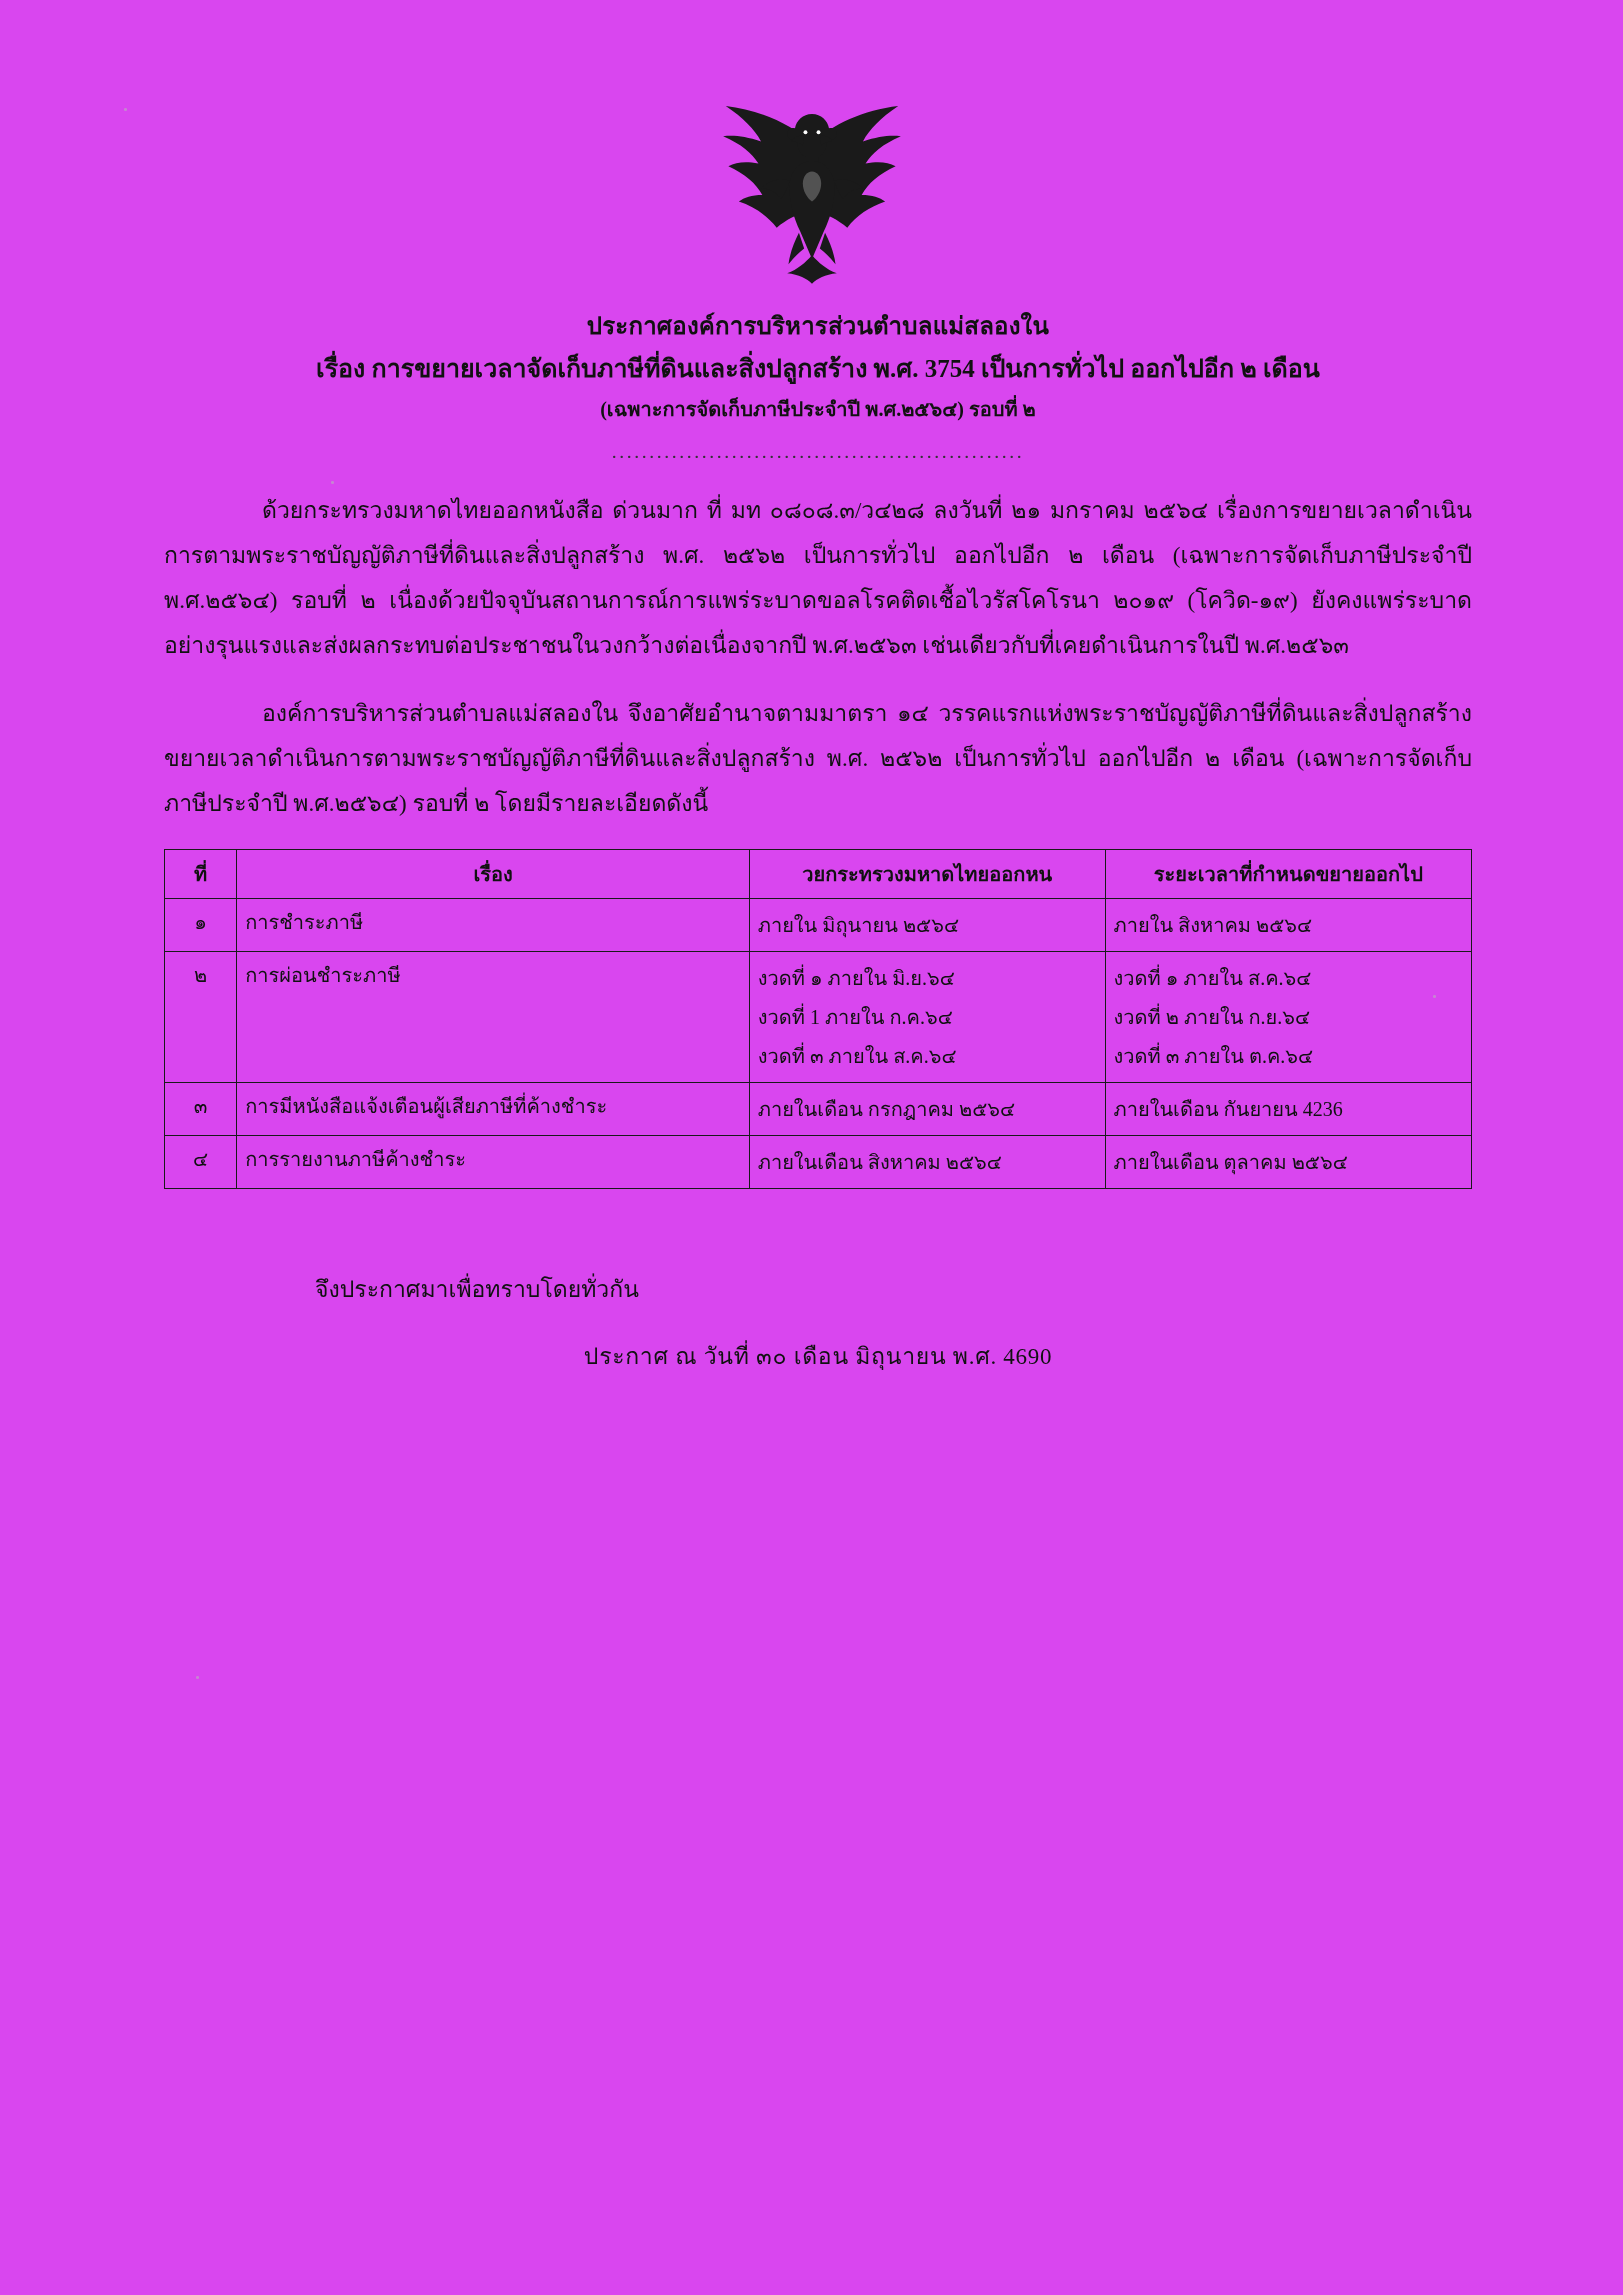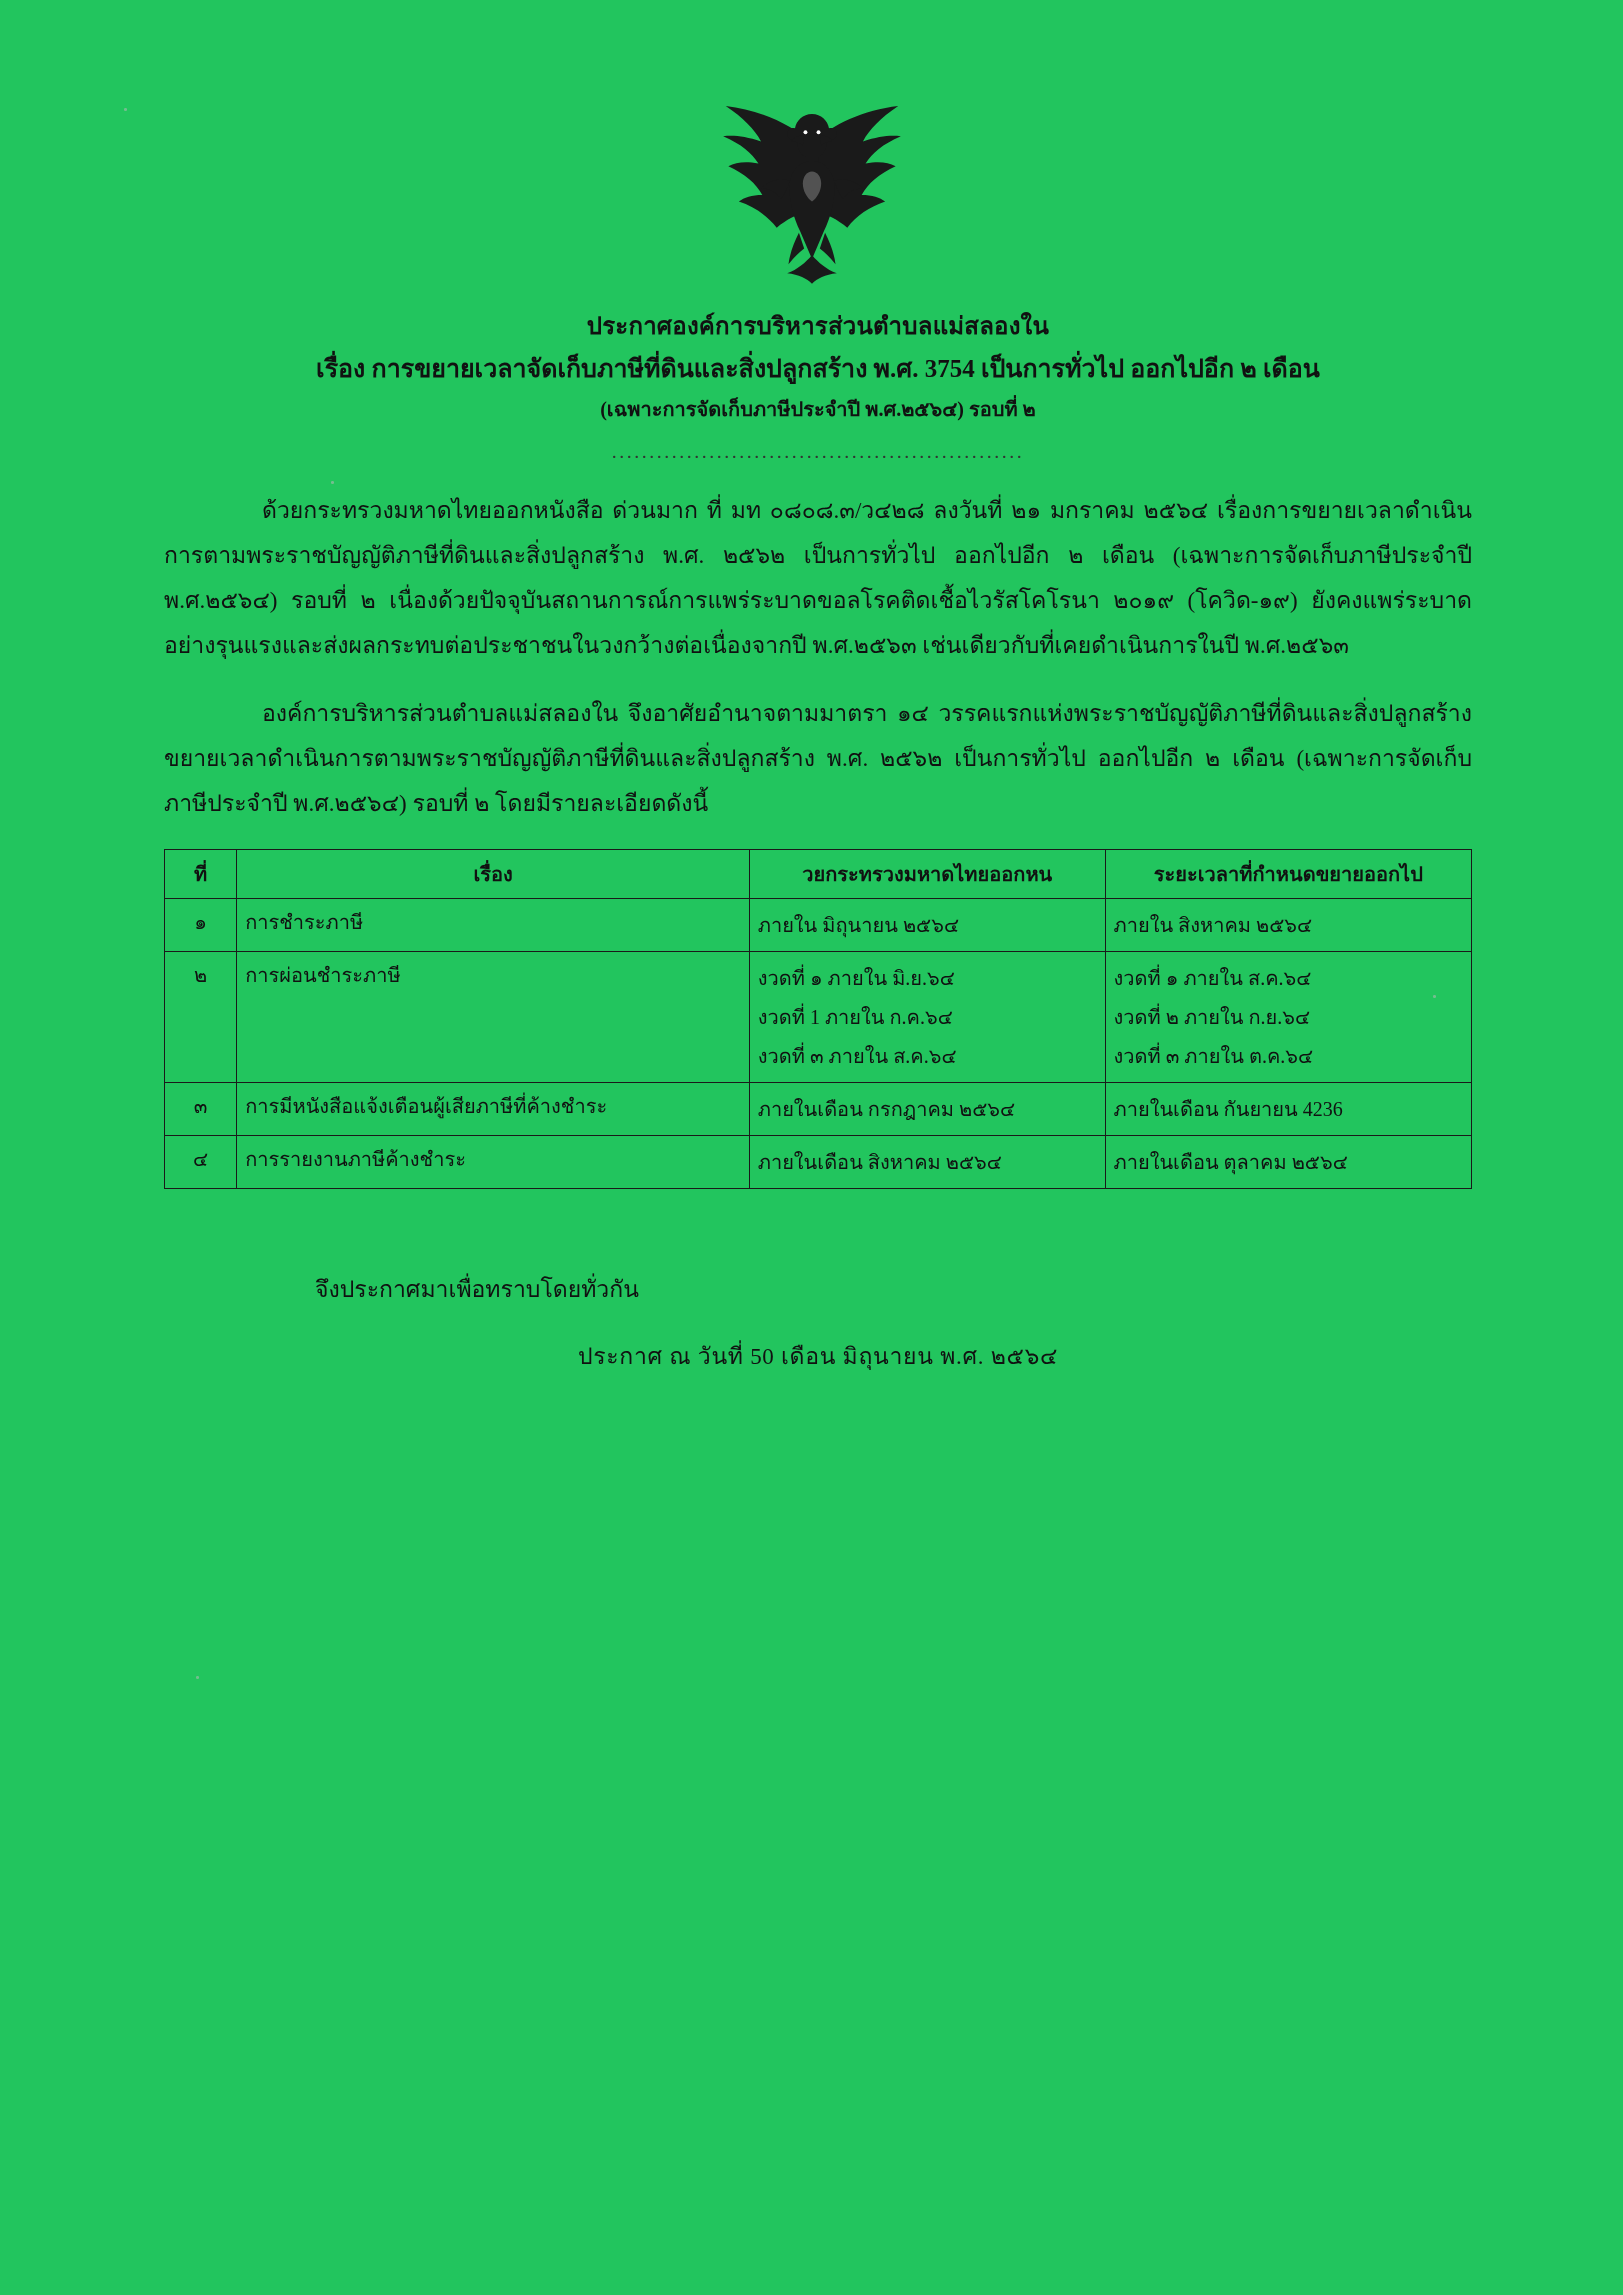--- a/index.html
+++ b/index.html
@@ -12,21 +12,21 @@
     height: 2295px;
     position: relative;
     font-family: "Liberation Serif", "DejaVu Serif", serif;
     color: #111111;
     overflow: hidden;
   }
   .page {
     position: absolute;
     inset: 0;
     padding: 0;
-    background: #22c55e;
+    background: #d946ef;
   }
   
   .speck {
     position: absolute;
     width: 2.6px; height: 2.6px;
     background: #b8b8b8;
     border-radius: 50%;
     opacity: .55;
   }
 
@@ -261,18 +261,18 @@
             <div>ภายในเดือน ตุลาคม ๒๕๖๔</div>
           </td>
         </tr>
       </tbody>
     </table>
 
     <div class="closing">
       <span class="ind1"></span><span>จึงประกาศมาเพื่อทราบโดยทั่วกัน</span>
     </div>
 
-    <div class="date-line">ประกาศ  ณ  วันที่   50    เดือน   มิถุนายน  พ.ศ. ๒๕๖๔</div>
+    <div class="date-line">ประกาศ  ณ  วันที่   ๓๐    เดือน   มิถุนายน  พ.ศ. 4690</div>
 
 
   </div>
 </div>
 
 
 </body></html>

